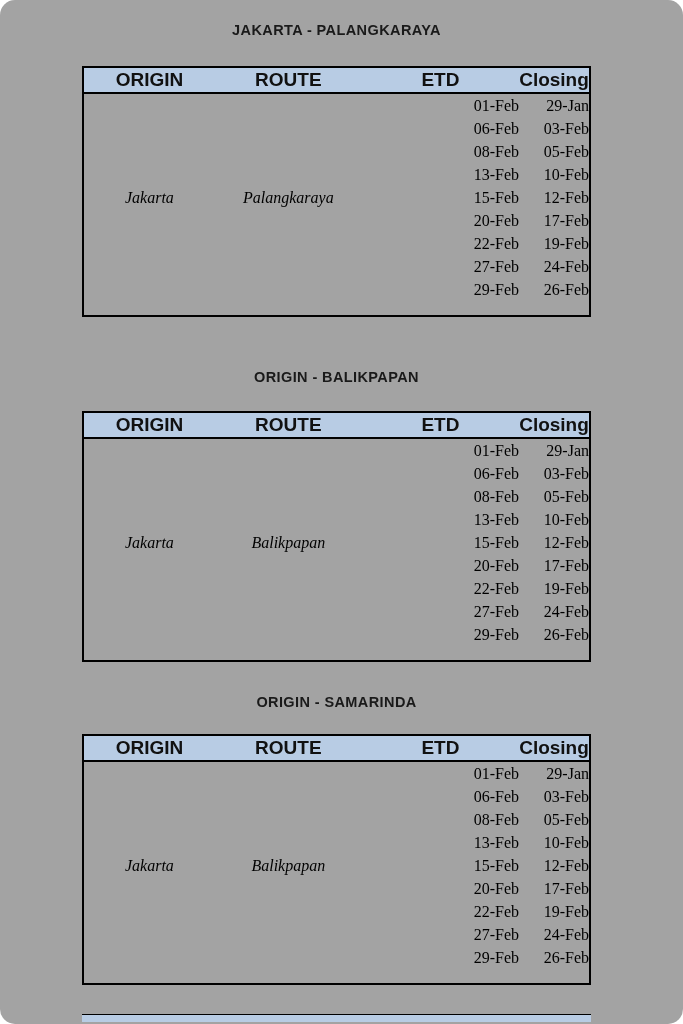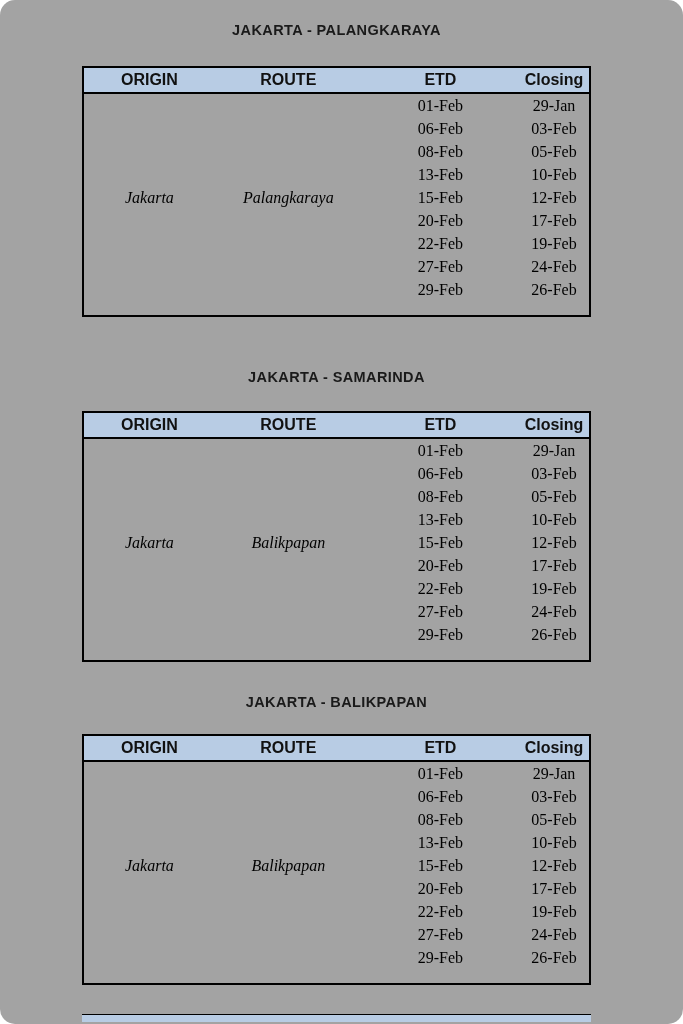--- a/index.html
+++ b/index.html
@@ -43,37 +43,37 @@
   table.sched col.c3 { width: 31%; }
   table.sched col.c4 { width: 14%; }
 
   table.sched th {
     background: #B8CCE4;
     border-top: 2px solid #000000;
     border-bottom: 2px solid #000000;
     height: 24px;
     font-family: "Liberation Sans", sans-serif;
     font-weight: bold;
-    font-size: 16px;
+    font-size: 19px;
     color: #111111;
     text-align: center;
     padding: 0;
   }
   table.sched td {
     padding: 0 0 14px 0;
     vertical-align: middle;
     text-align: center;
     font-family: "Liberation Serif", serif;
     font-size: 16px;
   }
   .stack { display: block; }
   .date-line {
     height: 23px;
     line-height: 23px;
-    text-align: center;
+    text-align: right;
     font-family: "Liberation Serif", serif;
     font-size: 16px;
     white-space: nowrap;
   }
   .cell-text {
     display: block;
     line-height: 23px;
     font-style: italic;
   }
   .partial-header {
@@ -141,21 +141,21 @@
                 <div class="date-line">24-Feb</div>
                 <div class="date-line">26-Feb</div>
               </div>
             </td>
         </tr>
       </tbody>
     </table>
   </div>
 
   <div class="sec t2">
-    <div class="sec-title">JAKARTA - SAMARINDA</div>
+    <div class="sec-title">ORIGIN - BALIKPAPAN</div>
     <table class="sched">
       <colgroup>
           <col class="c1">
           <col class="c2">
           <col class="c3">
           <col class="c4">
         </colgroup>
       <thead>
         <tr>
           <th style="background: rgb(184, 204, 228);">ORIGIN</th>
@@ -197,21 +197,21 @@
                 <div class="date-line">24-Feb</div>
                 <div class="date-line">26-Feb</div>
               </div>
             </td>
         </tr>
       </tbody>
     </table>
   </div>
 
   <div class="sec t3">
-    <div class="sec-title">JAKARTA - BALIKPAPAN</div>
+    <div class="sec-title">ORIGIN - SAMARINDA</div>
     <table class="sched">
       <colgroup>
           <col class="c1">
           <col class="c2">
           <col class="c3">
           <col class="c4">
         </colgroup>
       <thead>
         <tr>
           <th style="background: rgb(184, 204, 228);">ORIGIN</th>

